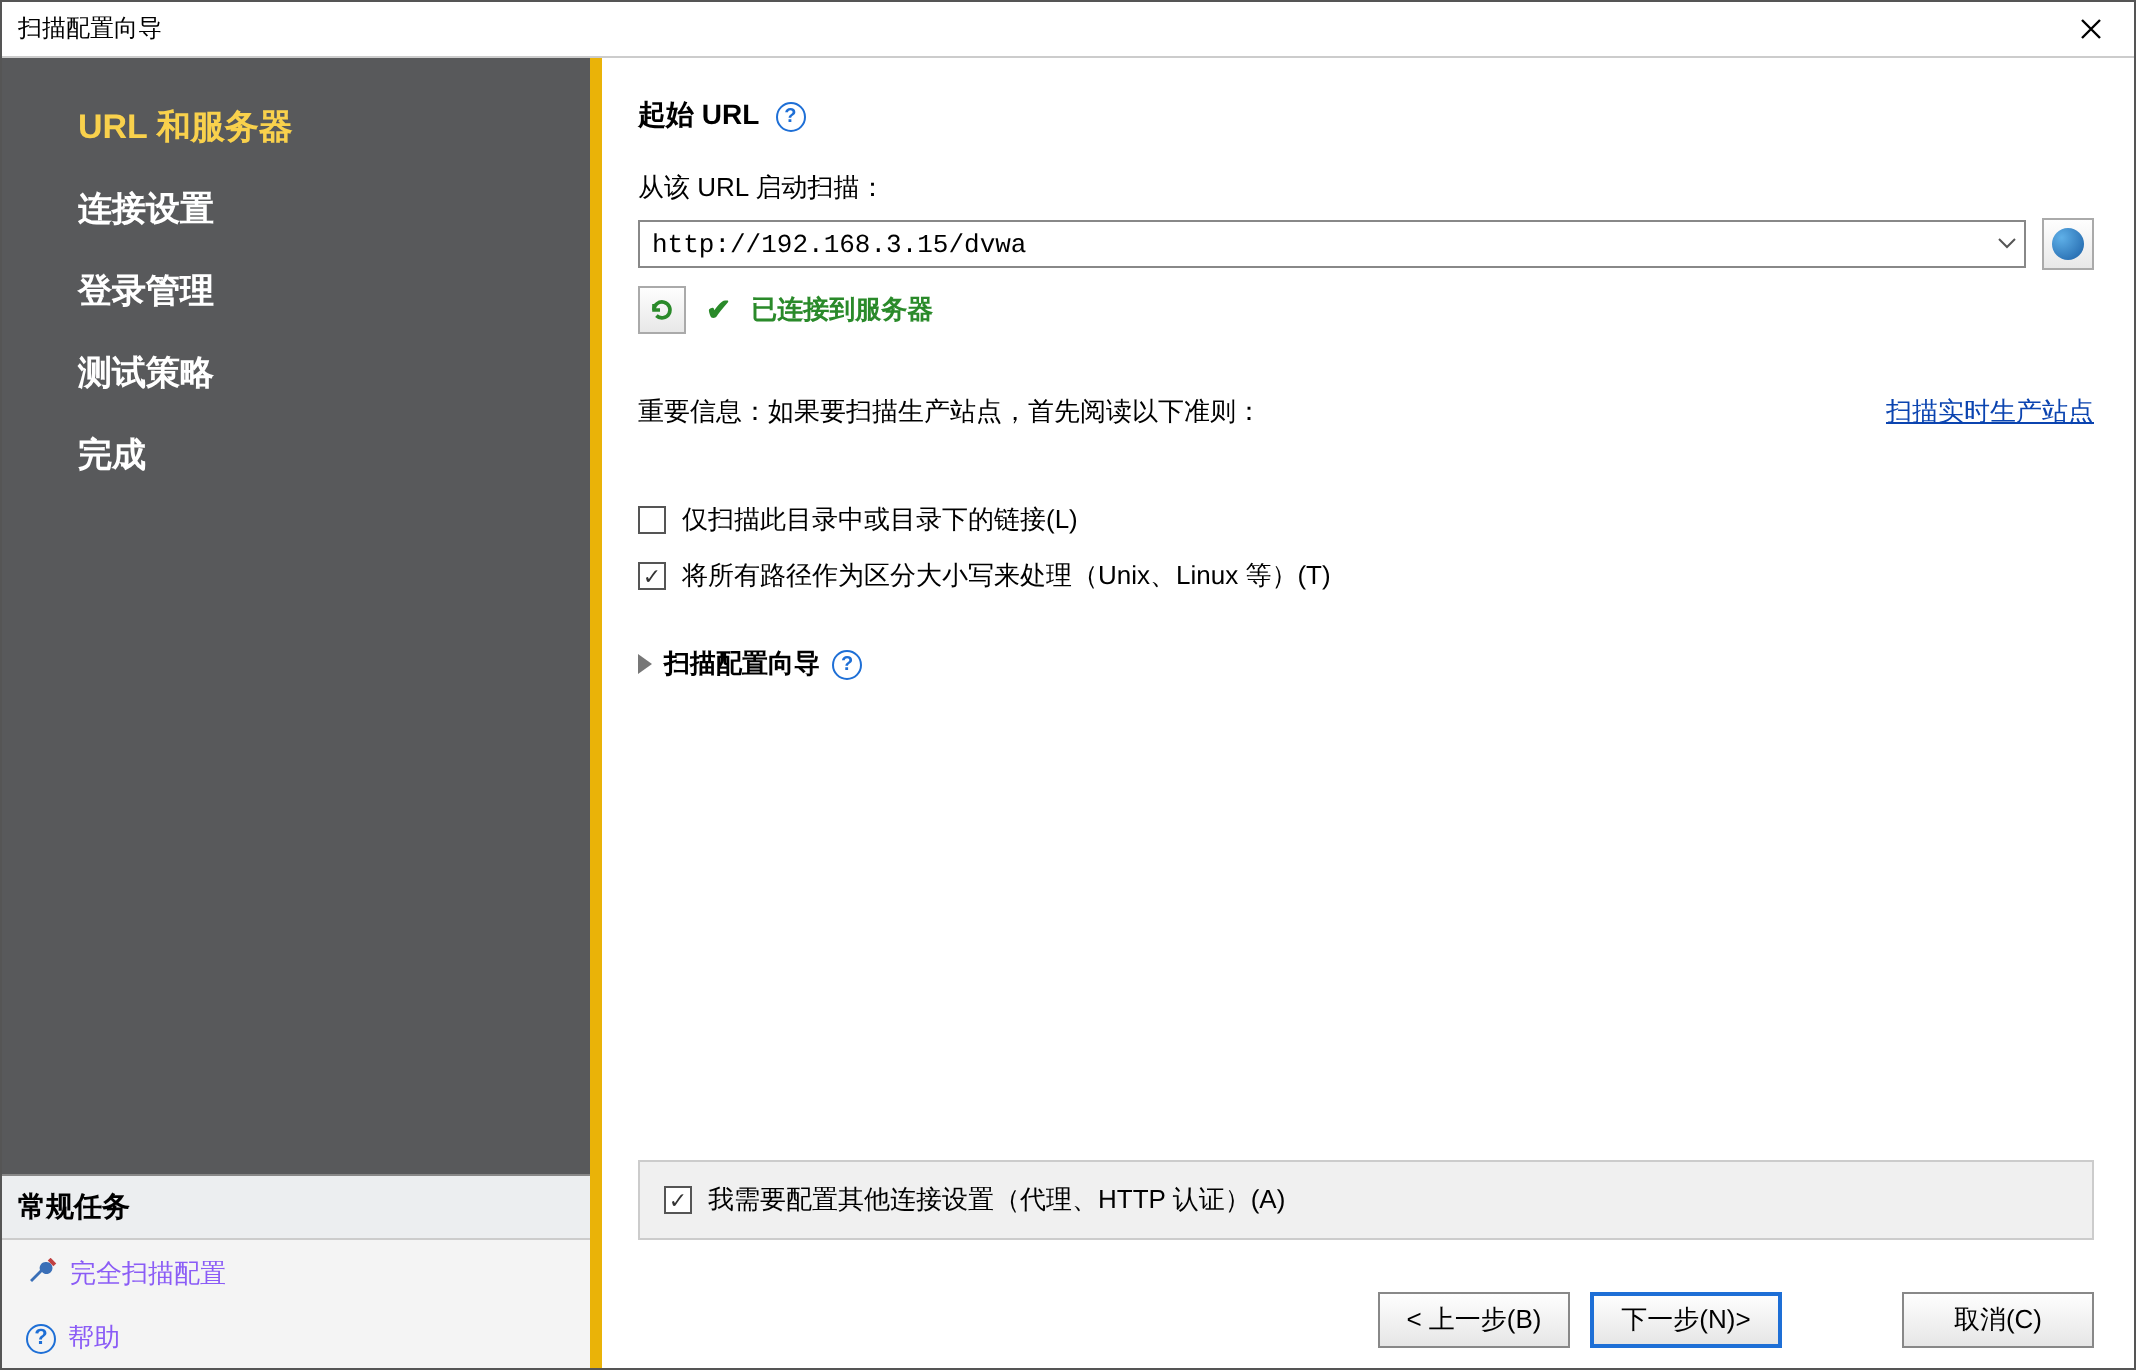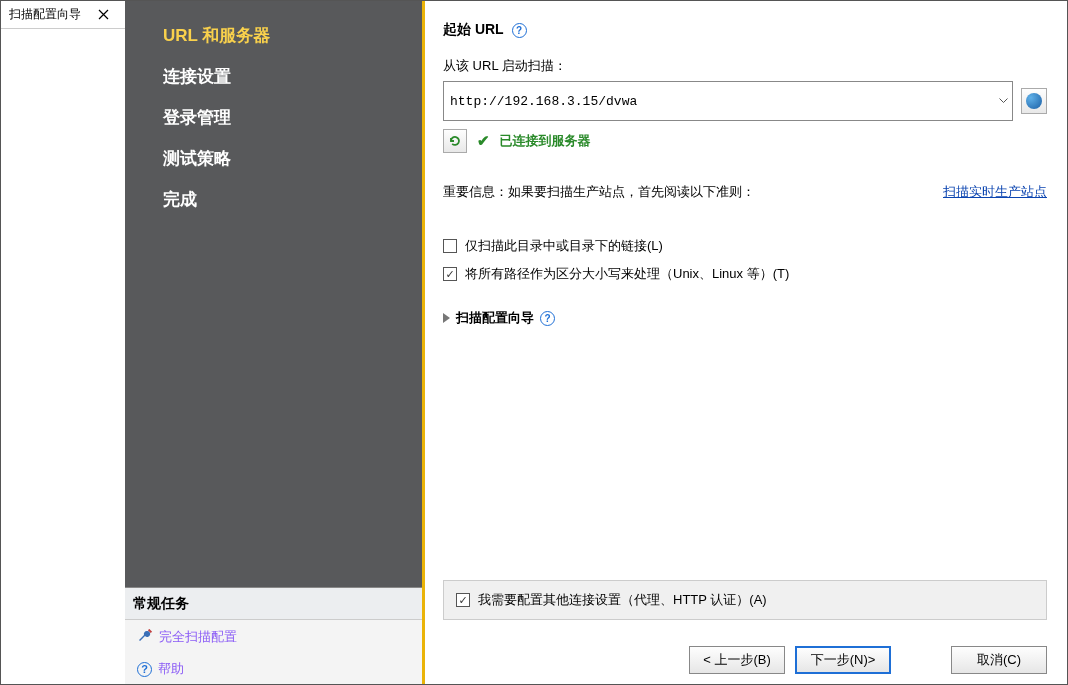--- a/index.html
+++ b/index.html
@@ -7,20 +7,21 @@
   font-family: "Microsoft YaHei", "SimSun", Arial, sans-serif;
   font-size: 13px;
   background: #fff;
   color: #000;
 }
 .window {
   width: 1068px;
   height: 685px;
   border: 1px solid #555;
   display: flex;
+  flex-direction: column;
   background: #fff;
 }
 .titlebar {
   height: 28px;
   background: #fff;
   border-bottom: 1px solid #ccc;
   display: flex;
   align-items: center;
   justify-content: space-between;
   padding: 0 0 0 8px;
@@ -35,21 +36,21 @@
   cursor: pointer;
 }
 .body {
   flex: 1;
   display: flex;
   min-height: 0;
 }
 .sidebar {
   width: 300px;
   background: #58595b;
-  border-right: 3px solid #eab308;
+  border-right: 6px solid #eab308;
   display: flex;
   flex-direction: column;
 }
 .nav-list {
   padding: 18px 0 0 38px;
 }
 .nav-item {
   font-size: 17px;
   font-weight: bold;
   color: #ffffff;
@@ -126,21 +127,21 @@
   display: flex;
   align-items: center;
   gap: 8px;
   margin-bottom: 8px;
 }
 .url-combo {
   flex: 1;
   display: flex;
   align-items: center;
   border: 1px solid #888;
-  height: 40px;
+  height: 24px;
   background: #fff;
 }
 .url-input {
   flex: 1;
   border: none;
   outline: none;
   font-family: "Courier New", monospace;
   font-size: 13px;
   padding: 2px 6px;
   background: transparent;

